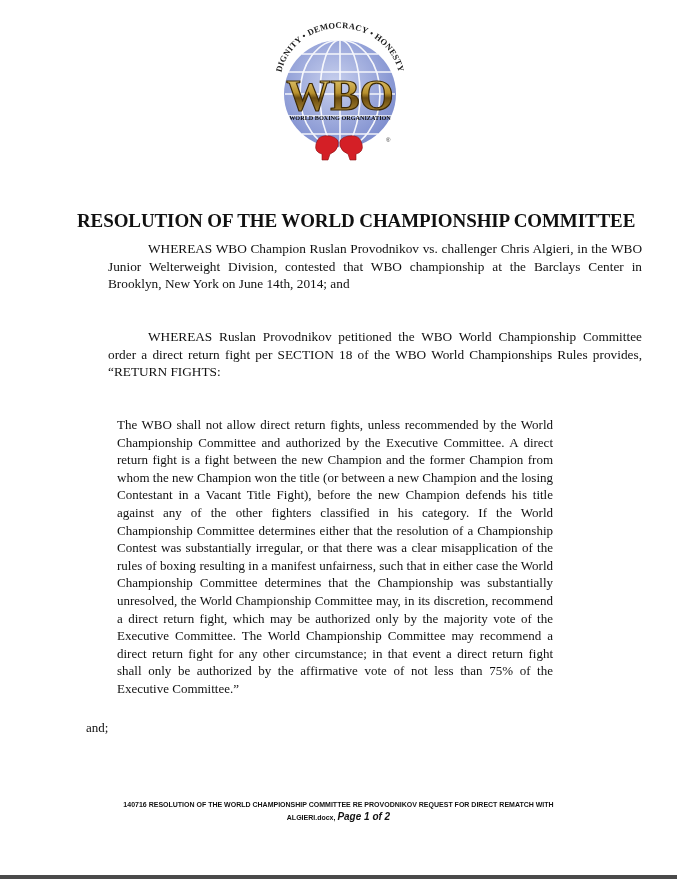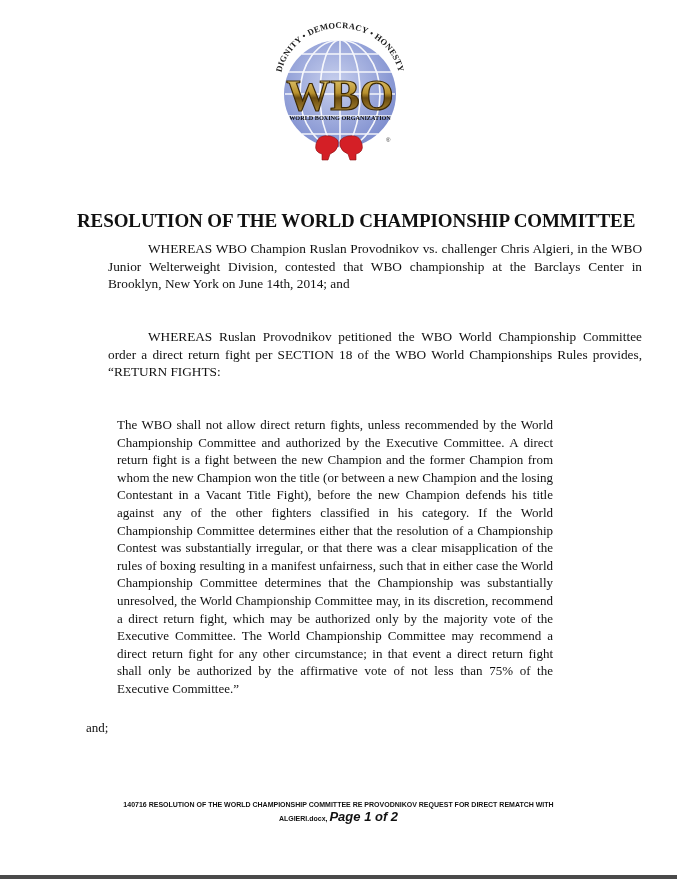--- a/index.html
+++ b/index.html
@@ -7,21 +7,21 @@
          font-family:"Liberation Serif","DejaVu Serif",serif; color:#111; }
   .page { position:absolute; left:0; top:0; width:677px; height:875px; background:#fff; }
   .logo { position:absolute; left:258px; top:22px; width:162px; height:140px; }
   .title { position:absolute; left:77px; top:210px; font-weight:bold; font-size:19px; letter-spacing:-0.1px; }
   .para { position:absolute; left:77px; width:534px; font-size:13.3px; line-height:17.6px; text-align:justify;margin-left:31px; }
   .para .indent { display:inline-block; width:40px; }
   .quote { position:absolute; left:117px; width:436px; font-size:13px; line-height:17.6px; text-align:justify; }
   .tail { position:absolute; left:66px; top:720px; font-size:13px;margin-left:20px; }
   .footer { position:absolute; left:77px; width:523px; top:799px; text-align:center;
             font-family:"Liberation Sans","DejaVu Sans",sans-serif; font-weight:bold; font-size:7px; line-height:12px; color:#111; }
-  .footer i { font-style:italic; font-size:13px; }
+  .footer i { font-style:italic; font-size:10px; }
   .bottom-bar { position:absolute; left:0; top:875px; width:677px; height:4px; background:#4a4a4a; }
 </style>
 </head>
 <body>
 
 <div class="page">
 
   <svg class="logo" viewBox="0 0 162 140">
     <defs>
       <linearGradient id="gold" x1="0" y1="0" x2="0" y2="1">

